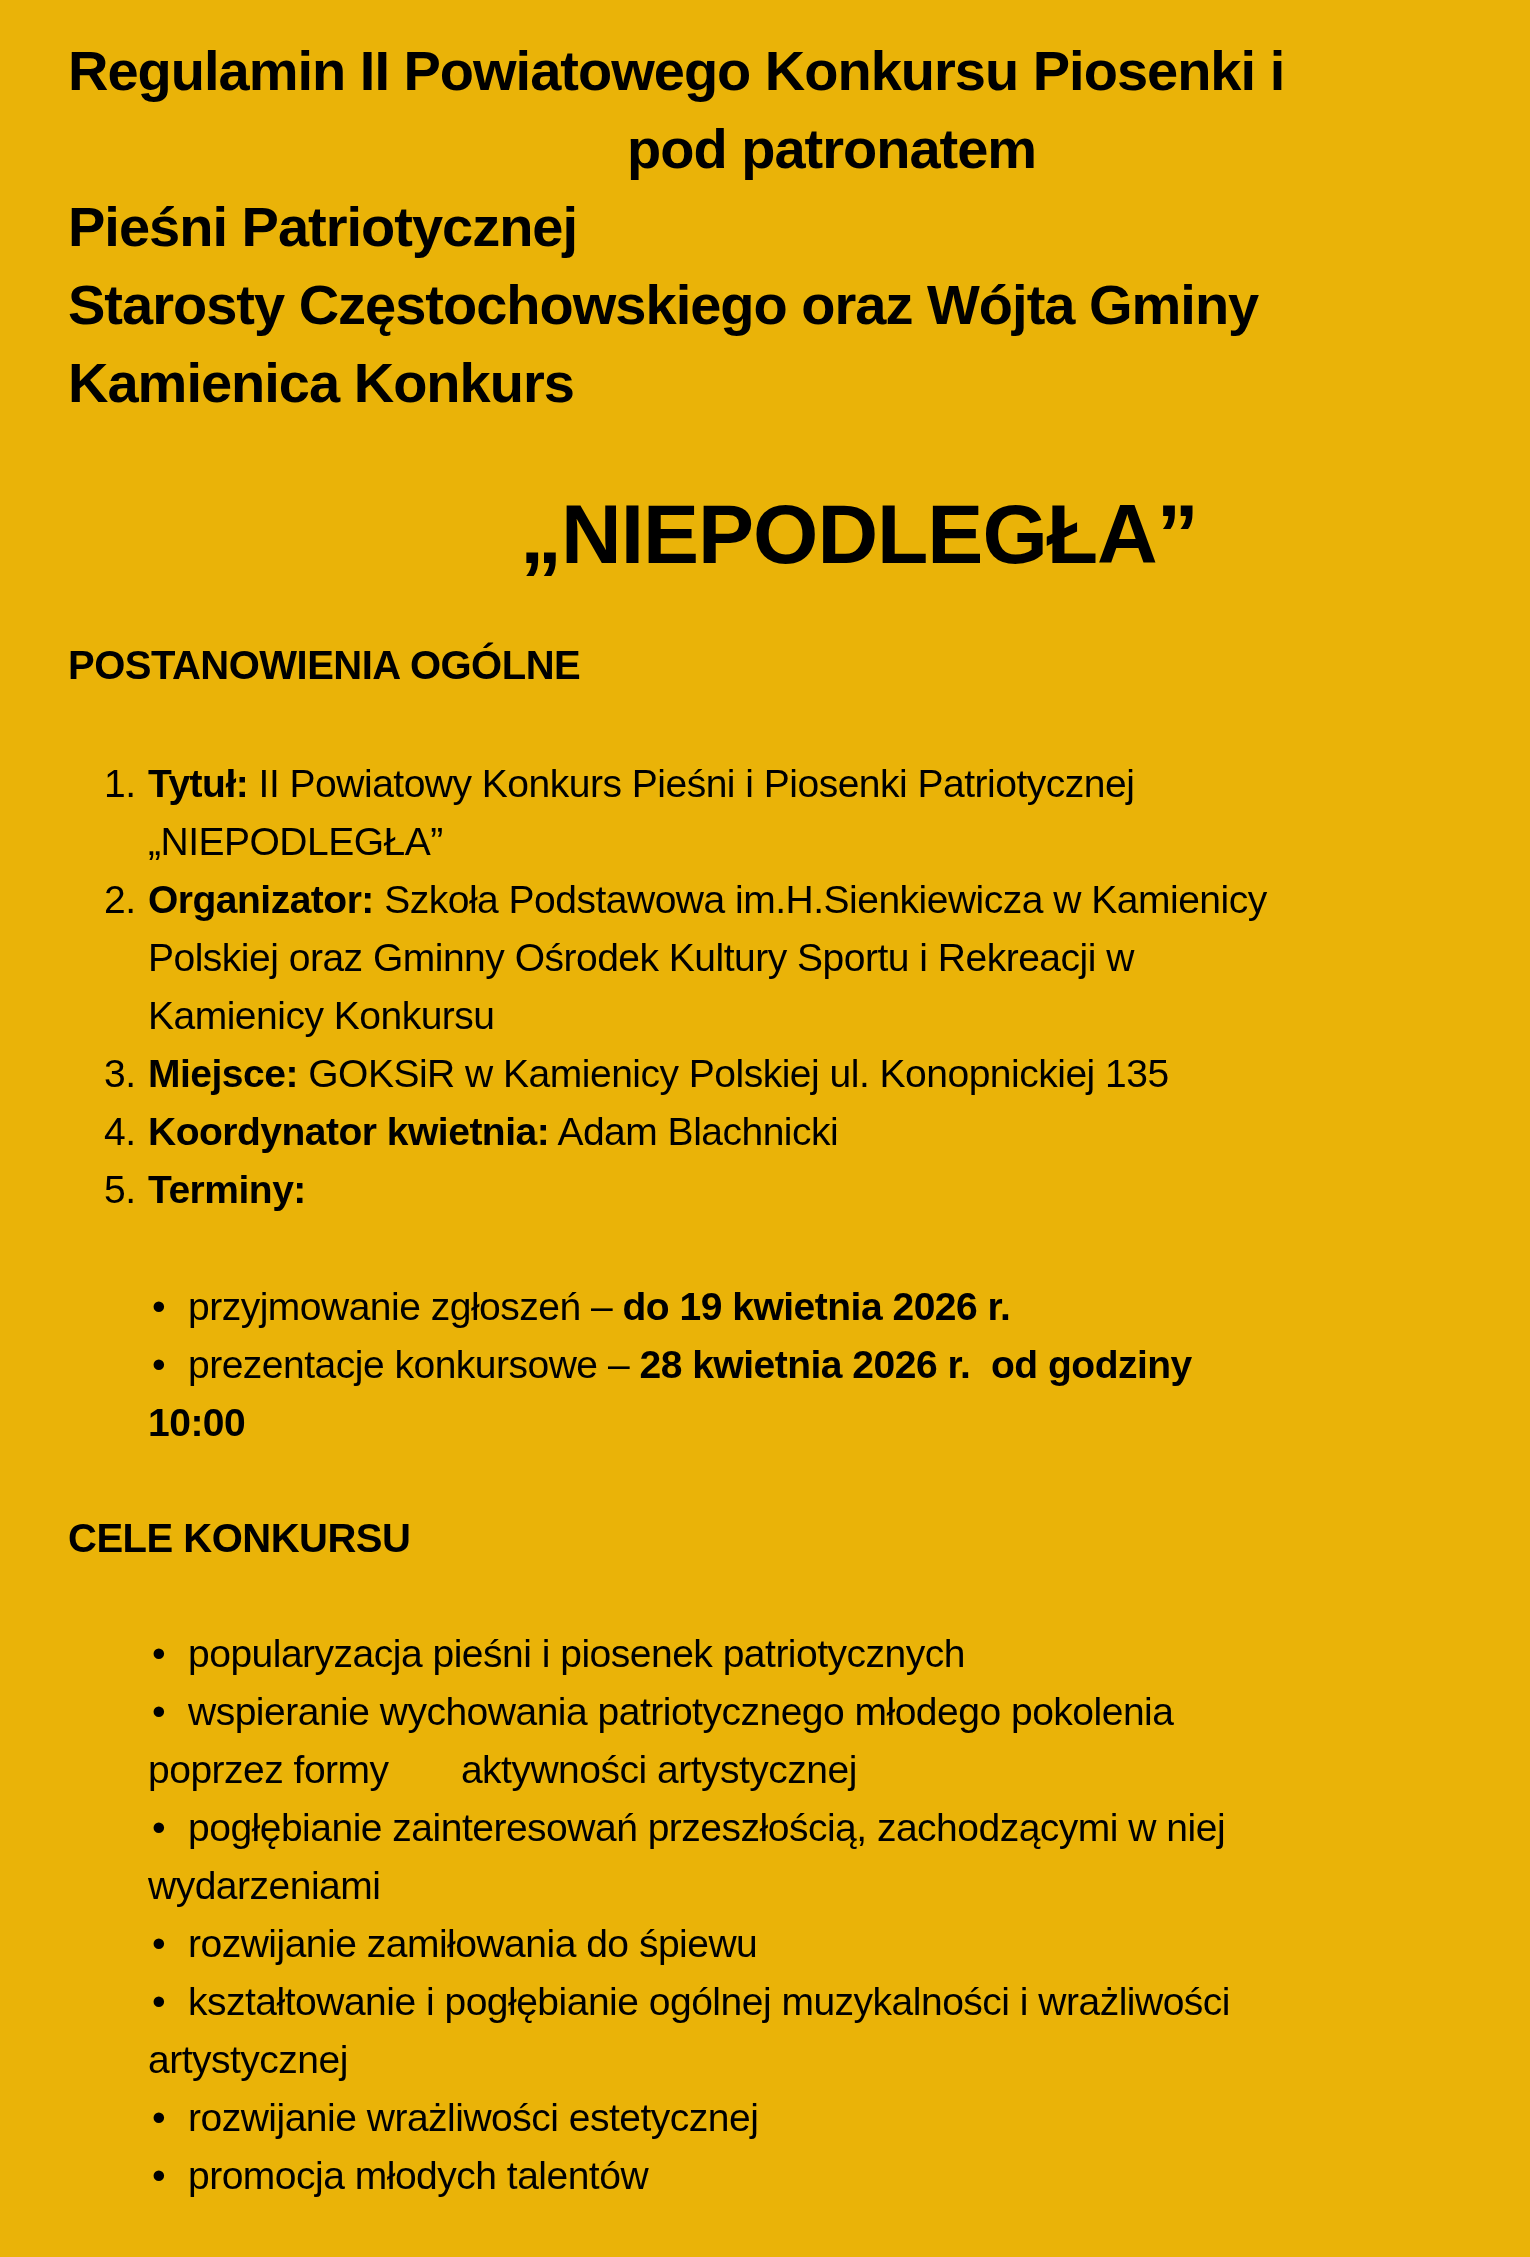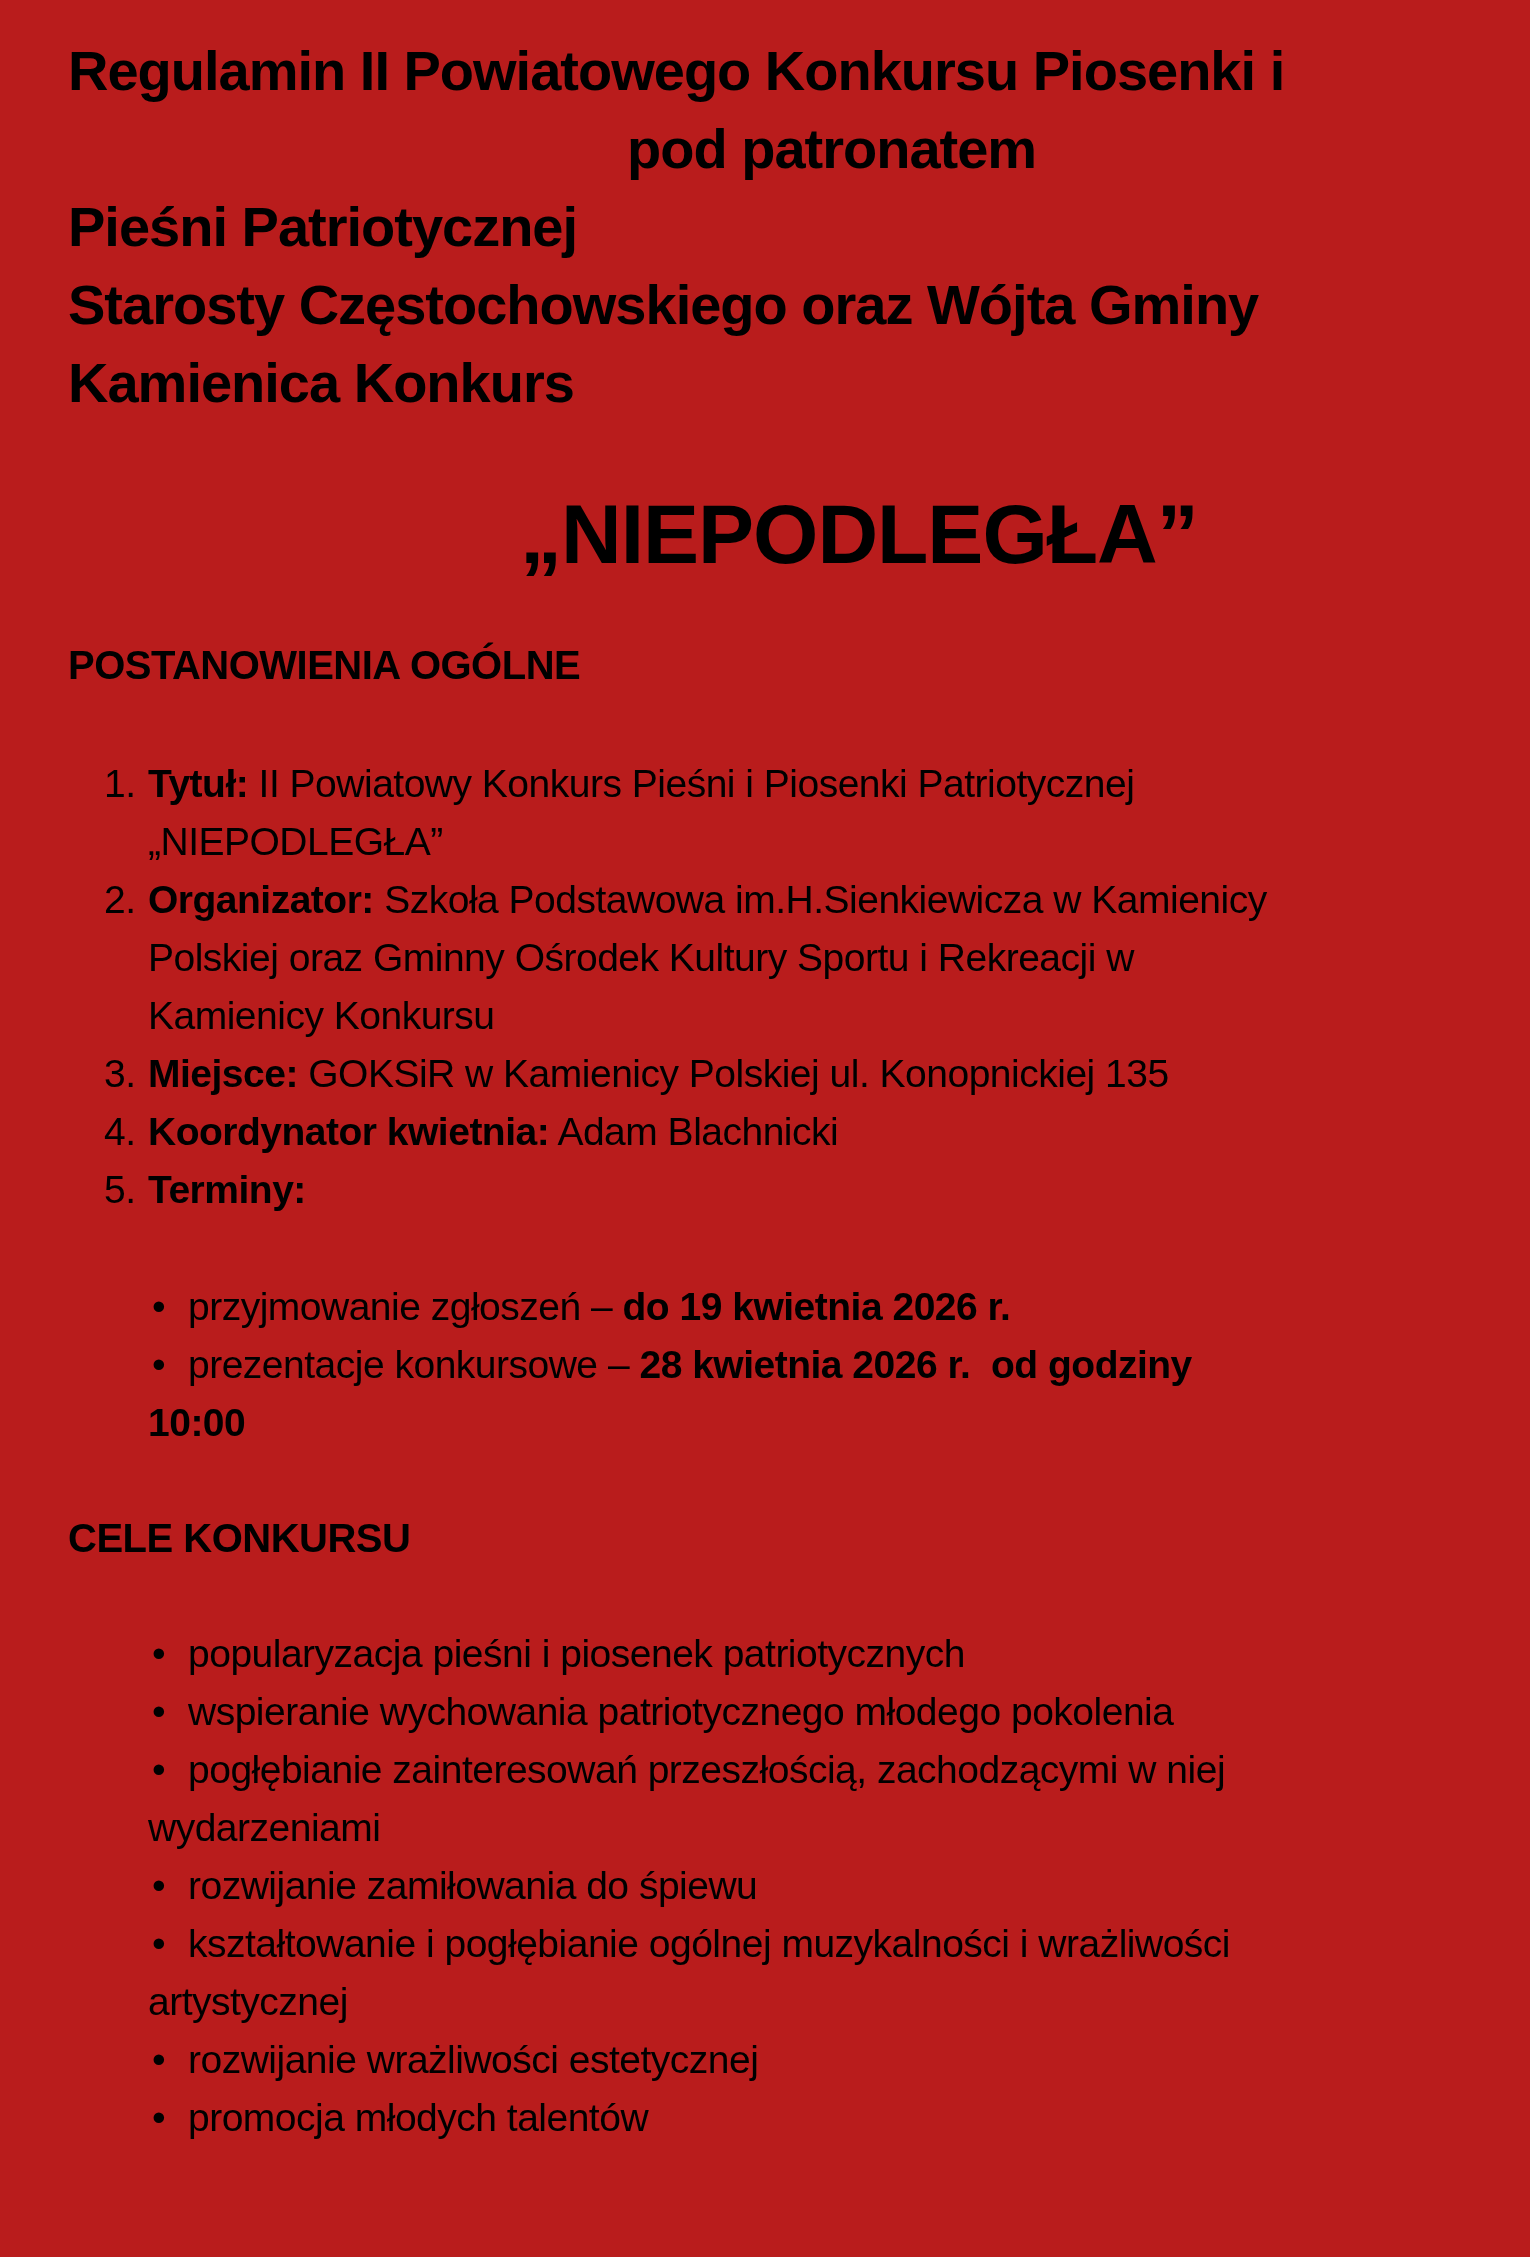--- a/index.html
+++ b/index.html
@@ -1,19 +1,19 @@
 <!DOCTYPE html>
 <html lang="pl"><head>
 <meta charset="utf-8">
 <style>
   html,body { margin:0; padding:0; background:#ffffff; }
   .page {
     position:relative;
     width:1530px; height:2257px;
-    background:#b91c1c; color:#000000;
+    background:#eab308; color:#000000;
     font-family:"Liberation Sans", sans-serif;
     box-sizing:border-box;
     padding:32px 0 0 68px;
     overflow:hidden;
   }
   
   .doc-header {
     margin:0; padding:0;
     font-size:56px; font-weight:bold;
     line-height:78px; letter-spacing:-1px;
@@ -82,21 +82,21 @@
 
   <ul class="blist terms">
     <li class="bullet-item"><span class="dot">•</span><span>przyjmowanie zgłoszeń – </span><strong>do 19 kwietnia 2026 r.</strong></li>
     <li class="bullet-item"><span class="dot">•</span><span>prezentacje konkursowe – </span><strong>28 kwietnia 2026 r.  od godziny</strong><br><strong>10:00</strong></li>
   </ul>
 
   <h2 class="section-heading goals">CELE KONKURSU</h2>
 
   <ul class="blist goal-list">
     <li class="bullet-item"><span class="dot">•</span><span>popularyzacja pieśni i piosenek patriotycznych</span></li>
-    <li class="bullet-item"><span class="dot">•</span><span>wspieranie wychowania patriotycznego młodego pokolenia</span><br></li>
+    <li class="bullet-item"><span class="dot">•</span><span>wspieranie wychowania patriotycznego młodego pokolenia</span><br><span>poprzez formy       aktywności artystycznej</span></li>
     <li class="bullet-item"><span class="dot">•</span><span>pogłębianie zainteresowań przeszłością, zachodzącymi w niej</span><br><span>wydarzeniami</span></li>
     <li class="bullet-item"><span class="dot">•</span><span>rozwijanie zamiłowania do śpiewu</span></li>
     <li class="bullet-item"><span class="dot">•</span><span>kształtowanie i pogłębianie ogólnej muzykalności i wrażliwości</span><br><span>artystycznej</span></li>
     <li class="bullet-item"><span class="dot">•</span><span>rozwijanie wrażliwości estetycznej</span></li>
     <li class="bullet-item"><span class="dot">•</span><span>promocja młodych talentów</span></li>
   </ul>
 
 </div>
 
 </body></html>

